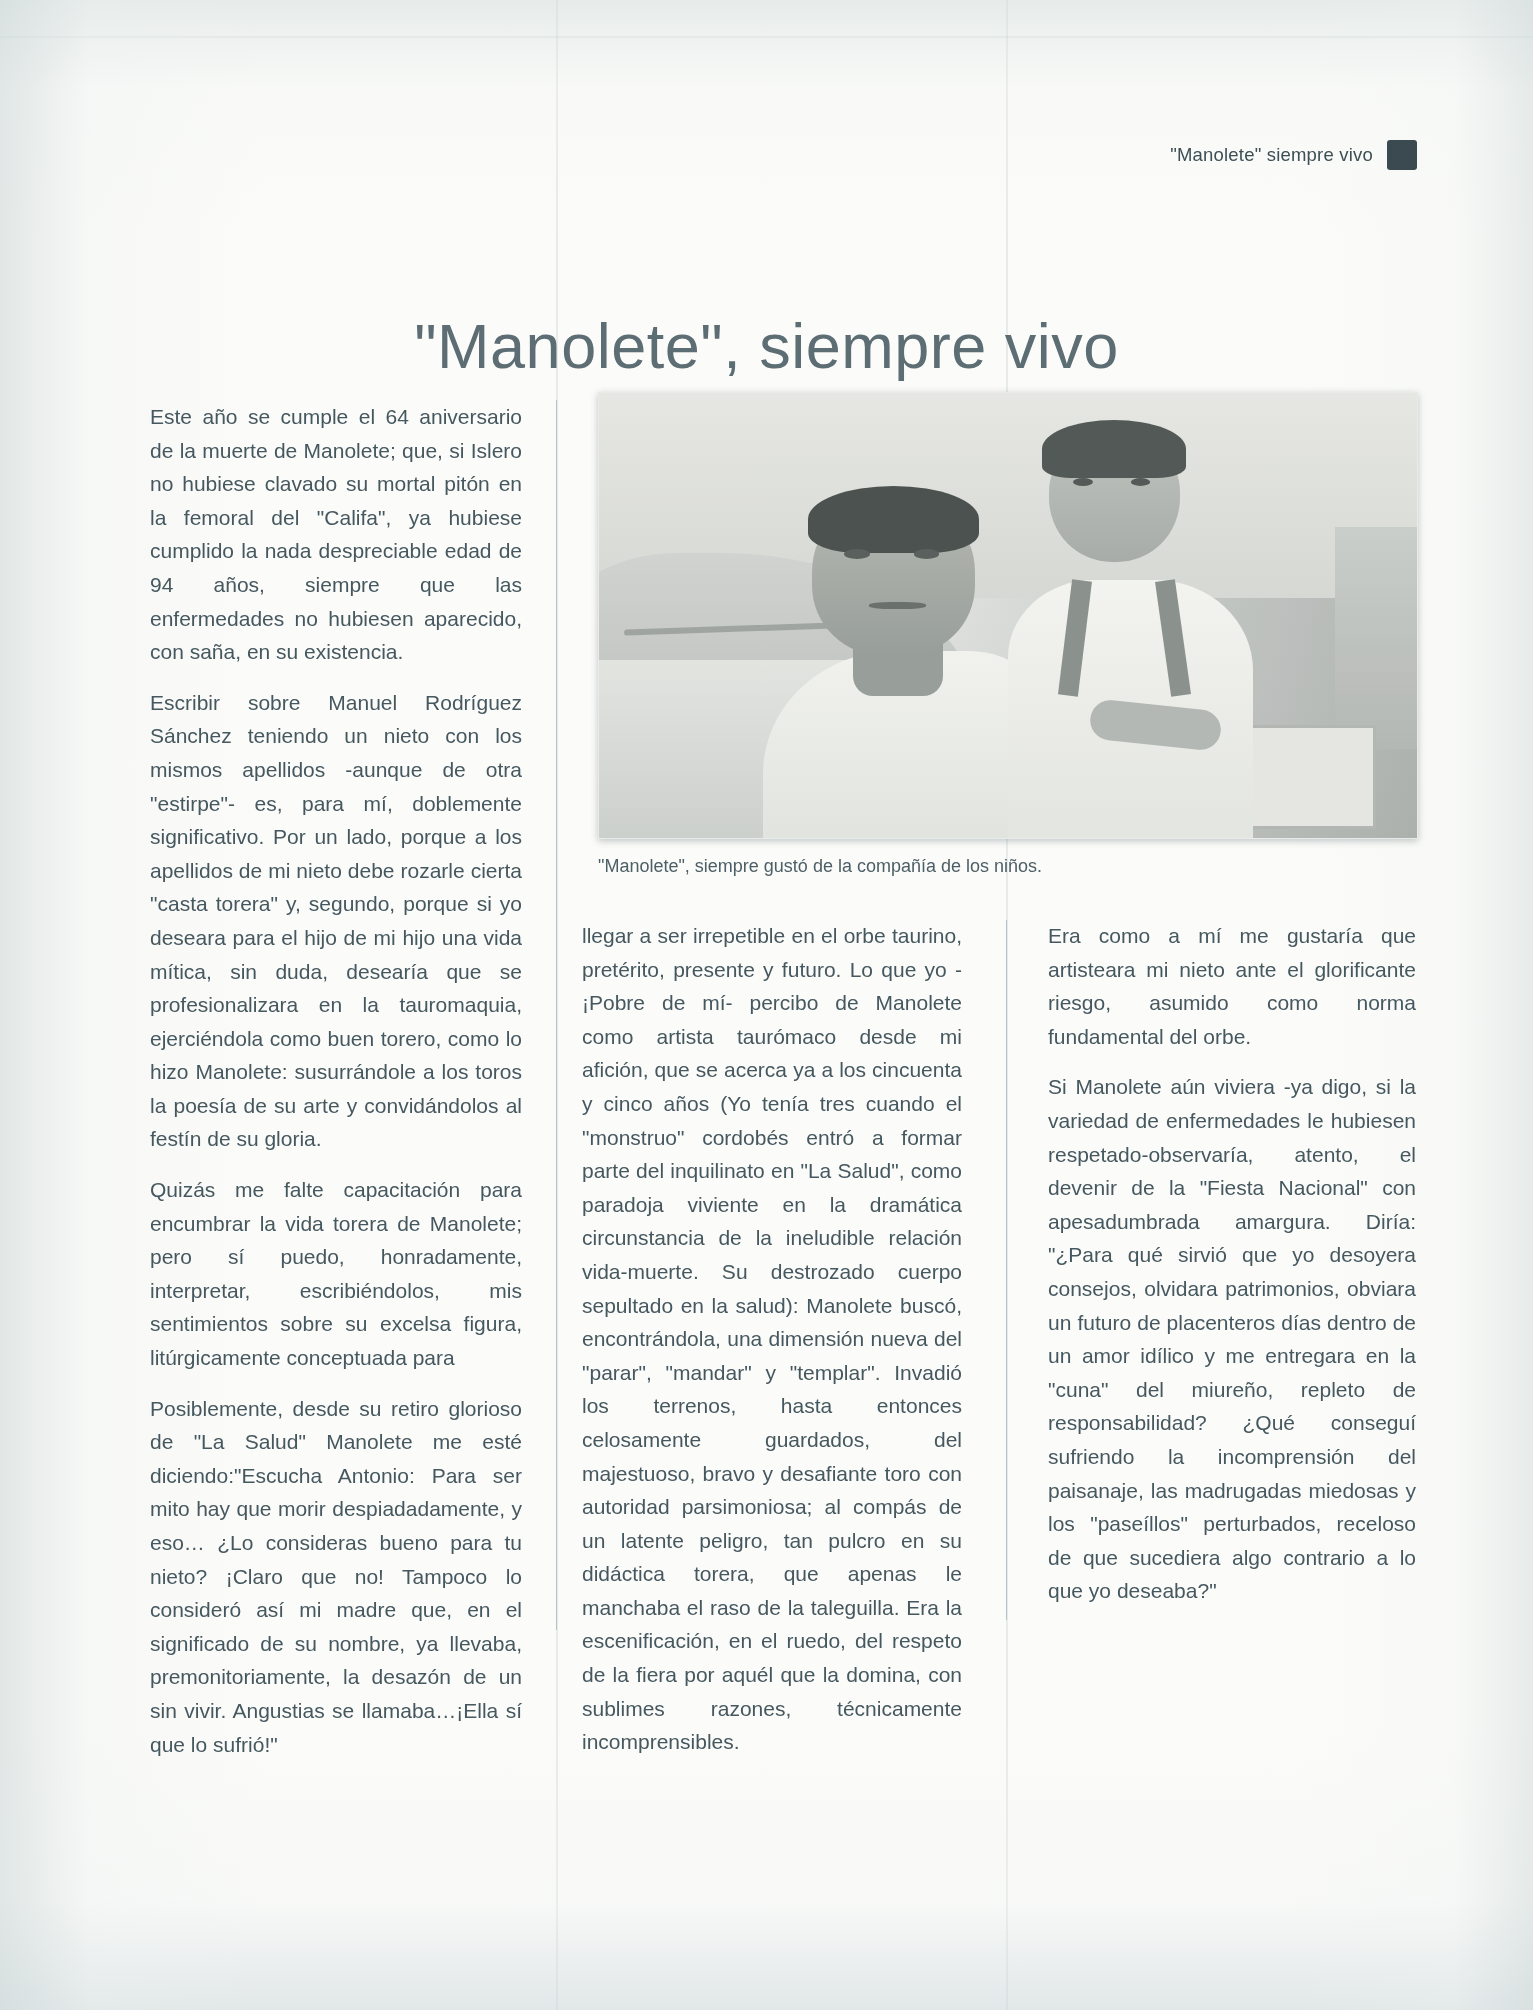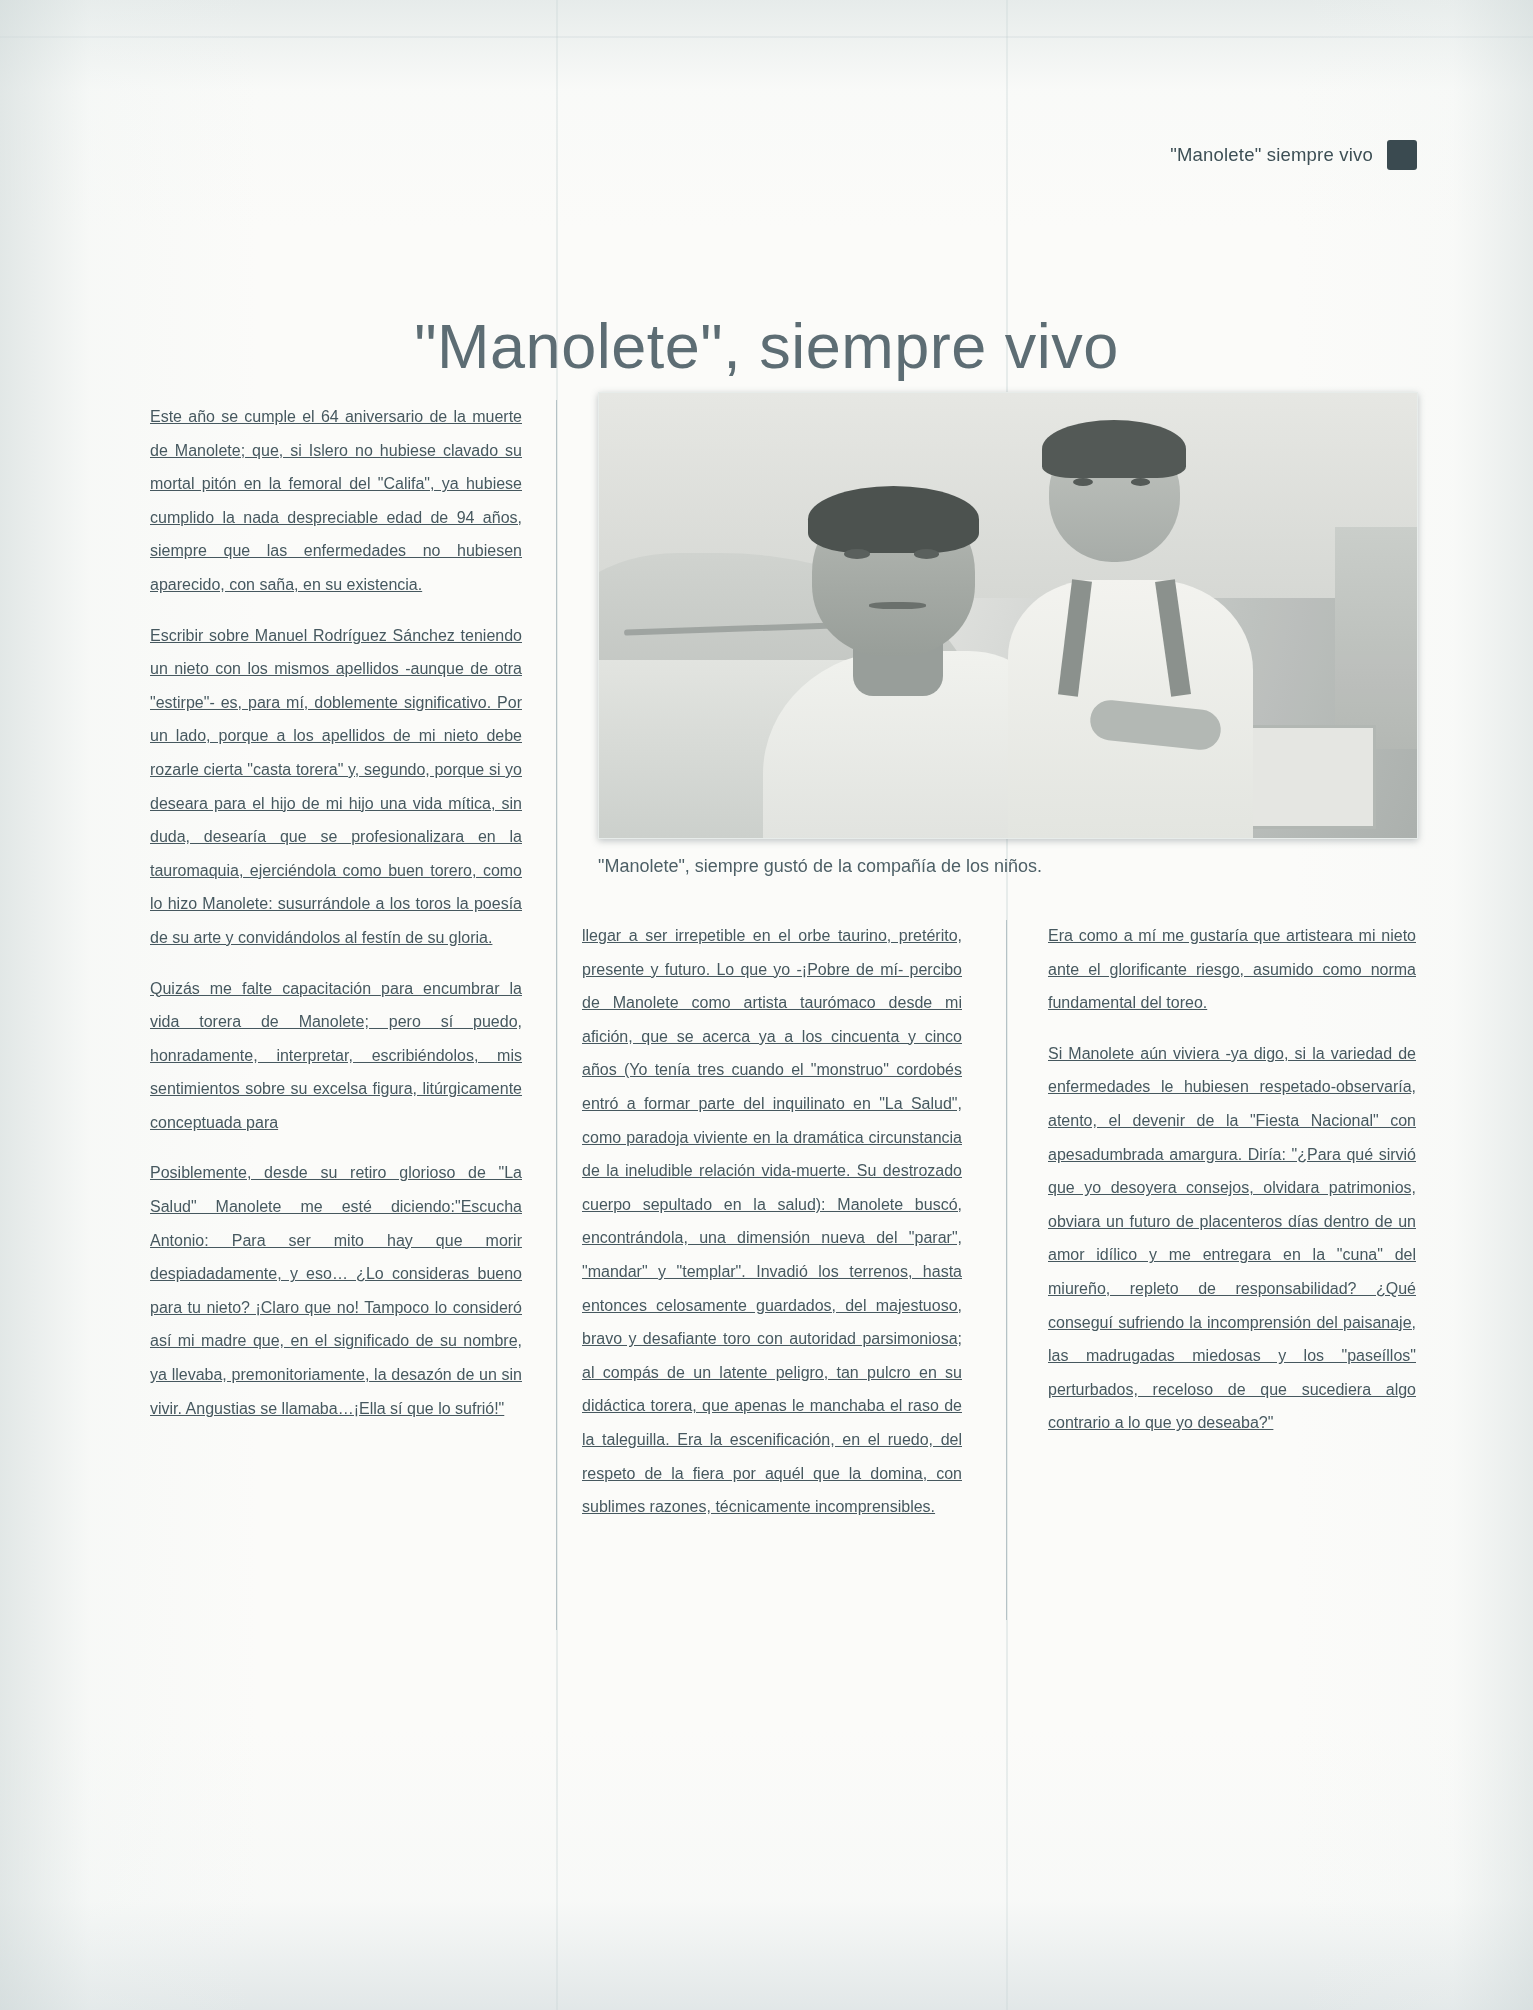--- a/index.html
+++ b/index.html
@@ -95,27 +95,26 @@
   .content {
     position: absolute;
     top: 392px;
     left: 150px;
     width: 1266px;
     z-index: 6;
   }
 
   .col {
     position: absolute;
-    font-size: 16px;
+    font-size: 21px;
     line-height: 33.6px;
     color: #46585f;
     text-align: justify;
     text-justify: inter-word;
     font-family: "Liberation Sans", sans-serif;
-    text-decoration: underline;
   }
   .col p {
     margin: 0 0 17px 0;
   }
   .col-left {
     left: 0;
     top: 8px;
     width: 372px;
   }
   .col-mid {
@@ -400,18 +399,18 @@
       <p>Escribir sobre Manuel Rodríguez Sánchez teniendo un nieto con los mismos apellidos -aunque de otra "estirpe"- es, para mí, doblemente significativo. Por un lado, porque a los apellidos de mi nieto debe rozarle cierta "casta torera" y, segundo, porque si yo deseara para el hijo de mi hijo una vida mítica, sin duda, desearía que se profesionalizara en la tauromaquia, ejerciéndola como buen torero, como lo hizo Manolete: susurrándole a los toros la poesía de su arte y convidándolos al festín de su gloria.</p>
       <p>Quizás me falte capacitación para encumbrar la vida torera de Manolete; pero sí puedo, honradamente, interpretar, escribiéndolos, mis sentimientos sobre su excelsa figura, litúrgicamente conceptuada para</p>
       <p>Posiblemente, desde su retiro glorioso de "La Salud" Manolete me esté diciendo:"Escucha Antonio: Para ser mito hay que morir despiadadamente, y eso… ¿Lo consideras bueno para tu nieto? ¡Claro que no! Tampoco lo consideró así mi madre que, en el significado de su nombre, ya llevaba, premonitoriamente, la desazón de un sin vivir. Angustias se llamaba…¡Ella sí que lo sufrió!"</p>
     </div>
 
     <div class="col col-mid">
       <p>llegar a ser irrepetible en el orbe taurino, pretérito, presente y futuro. Lo que yo -¡Pobre de mí- percibo de Manolete como artista taurómaco desde mi afición, que se acerca ya a los cincuenta y cinco años (Yo tenía tres cuando el "monstruo" cordobés entró a formar parte del inquilinato en "La Salud", como paradoja viviente en la dramática circunstancia de la ineludible relación vida-muerte. Su destrozado cuerpo sepultado en la salud): Manolete buscó, encontrándola, una dimensión nueva del "parar", "mandar" y "templar". Invadió los terrenos, hasta entonces celosamente guardados, del majestuoso, bravo y desafiante toro con autoridad parsimoniosa; al compás de un latente peligro, tan pulcro en su didáctica torera, que apenas le manchaba el raso de la taleguilla. Era la escenificación, en el ruedo, del respeto de la fiera por aquél que la domina, con sublimes razones, técnicamente incomprensibles.</p>
     </div>
 
     <div class="col col-right">
-      <p>Era como a mí me gustaría que artisteara mi nieto ante el glorificante riesgo, asumido como norma fundamental del toreo.</p>
+      <p>Era como a mí me gustaría que artisteara mi nieto ante el glorificante riesgo, asumido como norma fundamental del orbe.</p>
       <p>Si Manolete aún viviera -ya digo, si la variedad de enfermedades le hubiesen respetado-observaría, atento, el devenir de la "Fiesta Nacional" con apesadumbrada amargura. Diría: "¿Para qué sirvió que yo desoyera consejos, olvidara patrimonios, obviara un futuro de placenteros días dentro de un amor idílico y me entregara en la "cuna" del miureño, repleto de responsabilidad? ¿Qué conseguí sufriendo la incomprensión del paisanaje, las madrugadas miedosas y los "paseíllos" perturbados, receloso de que sucediera algo contrario a lo que yo deseaba?"</p>
     </div>
 
   </div>
 </div>
 
 </body></html>

